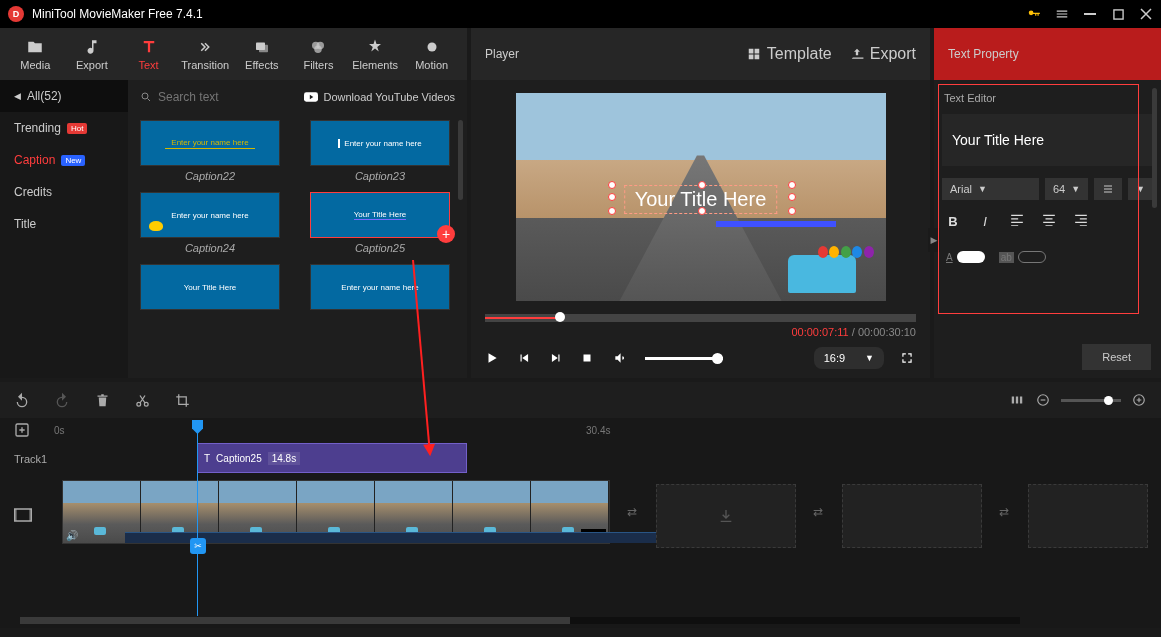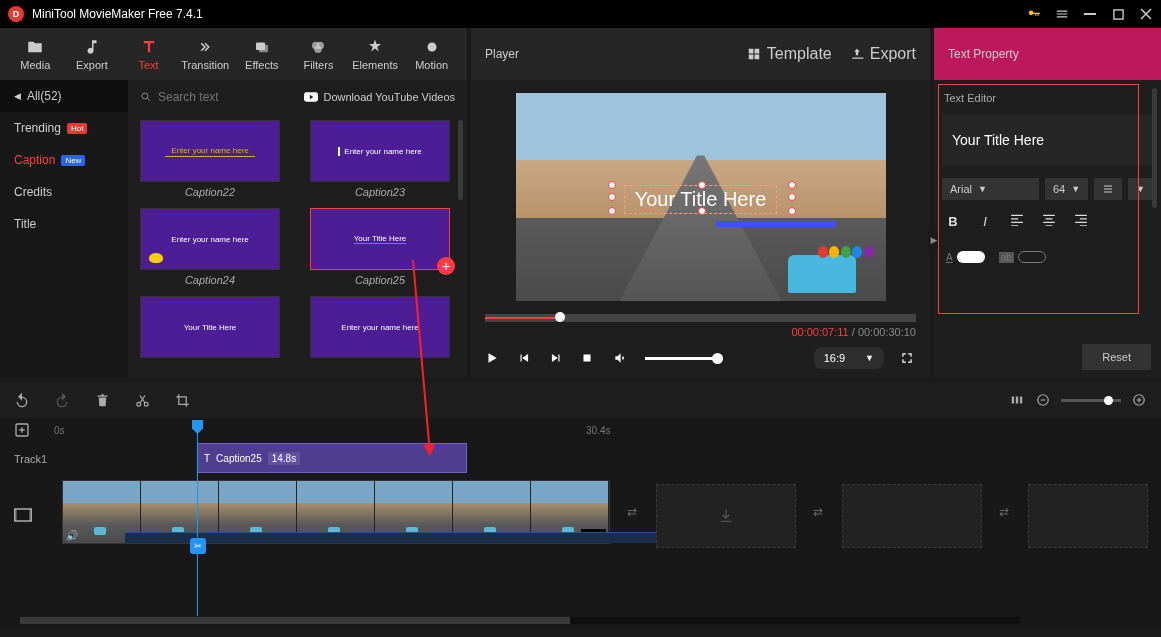--- a/index.html
+++ b/index.html
@@ -33,21 +33,21 @@
 .badge.new { background: #2962ff; }
 
 .thumbs-area { flex: 1; background: #1e1e1e; display: flex; flex-direction: column; position: relative; }
 .thumbs-head { height: 34px; display: flex; align-items: center; padding: 0 12px; color: #888; }
 .search-wrap { flex: 1; display: flex; align-items: center; gap: 6px; }
 .search-input { background: transparent; border: none; color: #ccc; outline: none; font-size: 12px; width: 120px; }
 .download-link { color: #ccc; font-size: 11px; display: flex; align-items: center; gap: 6px; cursor: pointer; }
 
 .thumbs-grid { flex: 1; padding: 6px 12px; display: flex; flex-wrap: wrap; gap: 10px 30px; overflow-y: auto; align-content: flex-start; }
 .thumb-item { width: 140px; text-align: center; }
-.thumb { width: 100%; height: 62px; background: #4c1d95; border: 1px solid #333; position: relative; display: flex; align-items: center; justify-content: center; color: #aaa; font-size: 8px; cursor: pointer; }
+.thumb { width: 100%; height: 46px; background: #0369a1; border: 1px solid #333; position: relative; display: flex; align-items: center; justify-content: center; color: #aaa; font-size: 8px; cursor: pointer; }
 .thumb.selected { border: 1px solid #ff3d3d; }
 .thumb-add { position: absolute; right: -6px; bottom: -6px; width: 18px; height: 18px; background: #ff3d3d; border-radius: 50%; display: flex; align-items: center; justify-content: center; color: #fff; font-size: 14px; }
 .thumb-label { margin-top: 4px; color: #aaa; font-size: 11px; font-style: italic; }
 .thumb-scrollpad { position: absolute; right: 4px; top: 40px; width: 5px; height: 80px; background: #3a3a3a; border-radius: 3px; }
 
 
 .player-panel { width: 459px; margin-left: 4px; background: #1e1e1e; display: flex; flex-direction: column; }
 .player-head { height: 52px; background: #262626; display: flex; align-items: center; padding: 0 14px; color: #ccc; }
 .player-head-right { margin-left: auto; display: flex; gap: 18px; }
 .head-btn { display: flex; align-items: center; gap: 6px; cursor: pointer; font-size: 16px; }
@@ -70,21 +70,21 @@
 .timecode .cur { color: #ff3d3d; }
 
 .player-controls { height: 40px; display: flex; align-items: center; gap: 16px; padding: 0 14px; margin-top: auto; }
 .pc-btn { width: 16px; height: 16px; color: #fff; cursor: pointer; display: flex; align-items: center; }
 .vol-slider { width: 78px; height: 3px; background: #fff; position: relative; }
 .vol-hdl { position: absolute; right: 0; top: -4px; width: 11px; height: 11px; background: #fff; border-radius: 50%; }
 .aspect-select { margin-left: auto; background: #2e2e2e; color: #fff; padding: 5px 10px; display: flex; align-items: center; gap: 20px; cursor: pointer; font-size: 11px; border-radius: 8px; }
 
 
 .right-panel { flex: 1; margin-left: 4px; background: #1e1e1e; display: flex; flex-direction: column; position: relative; }
-.right-head { height: 52px; background: #be185d; display: flex; align-items: center; padding: 0 14px; font-size: 12px; color: #ccc; }
+.right-head { height: 52px; background: #b91c1c; display: flex; align-items: center; padding: 0 14px; font-size: 12px; color: #ccc; }
 .prop-body { flex: 1; padding: 6px; position: relative; }
 .red-outline { position: absolute; top: 4px; left: 4px; right: 22px; height: 230px; border: 1.5px solid #ff3d3d; pointer-events: none; }
 .section-title { font-size: 11px; color: #aaa; padding: 6px 4px; }
 .text-preview { background: #262626; color: #fff; padding: 18px 10px; font-size: 14px; margin: 4px 2px;}
 .font-row { display: flex; gap: 6px; margin-top: 12px; padding: 0 2px;}
 .select-box { background: #333; color: #ccc; padding: 5px 8px; display: flex; align-items: center; gap: 6px; cursor: pointer; font-size: 11px; }
 .select-box .chev { font-size: 9px; }
 .style-row { display: flex; gap: 18px; margin-top: 14px; padding: 0 6px; font-size: 13px; }
 .style-btn { cursor: pointer; width: 14px; text-align: center; color: #ddd; }
 .style-btn.bold { font-weight: bold; }

